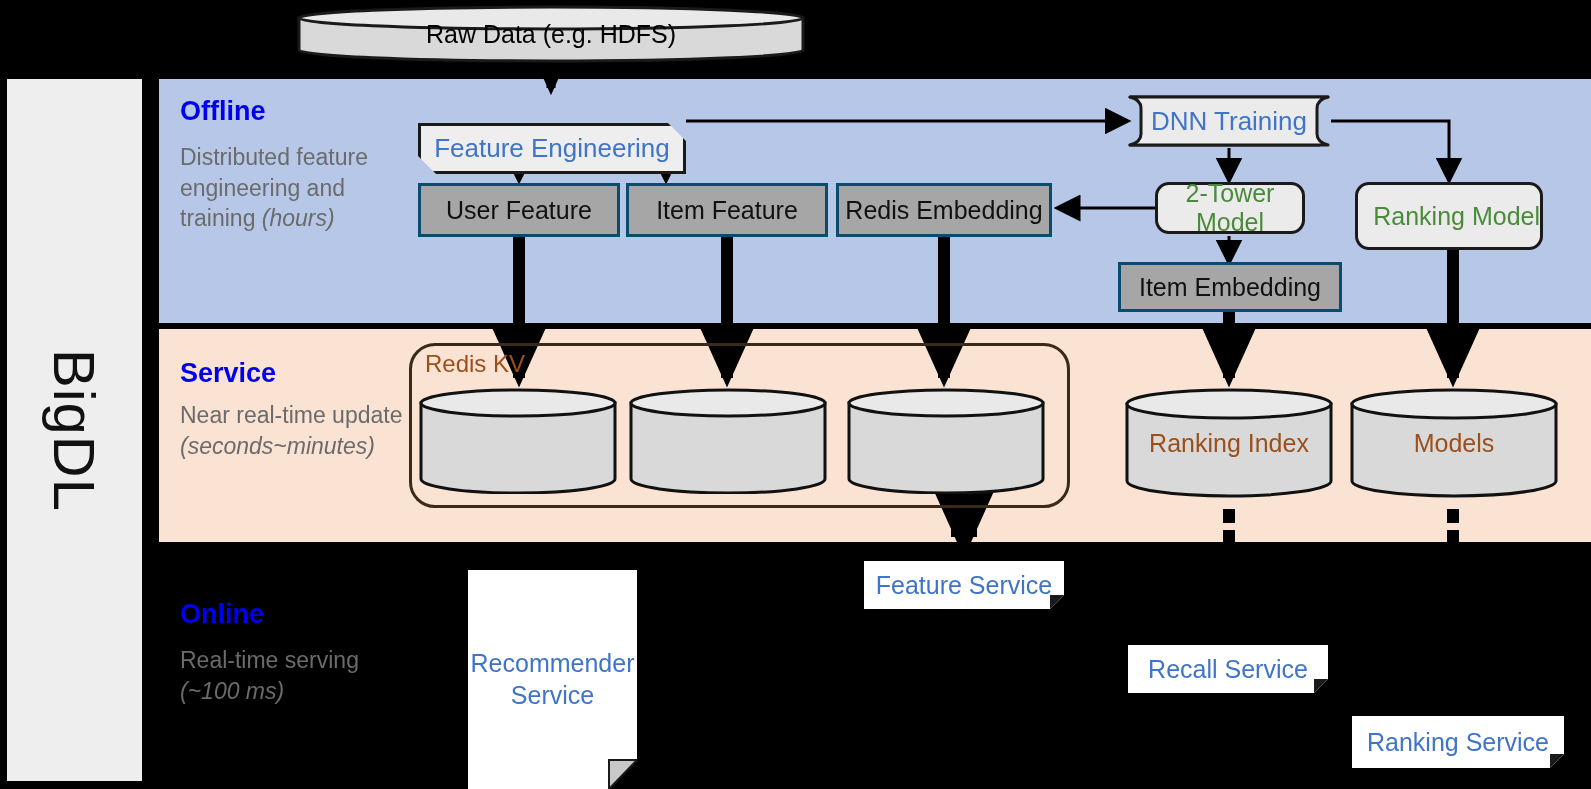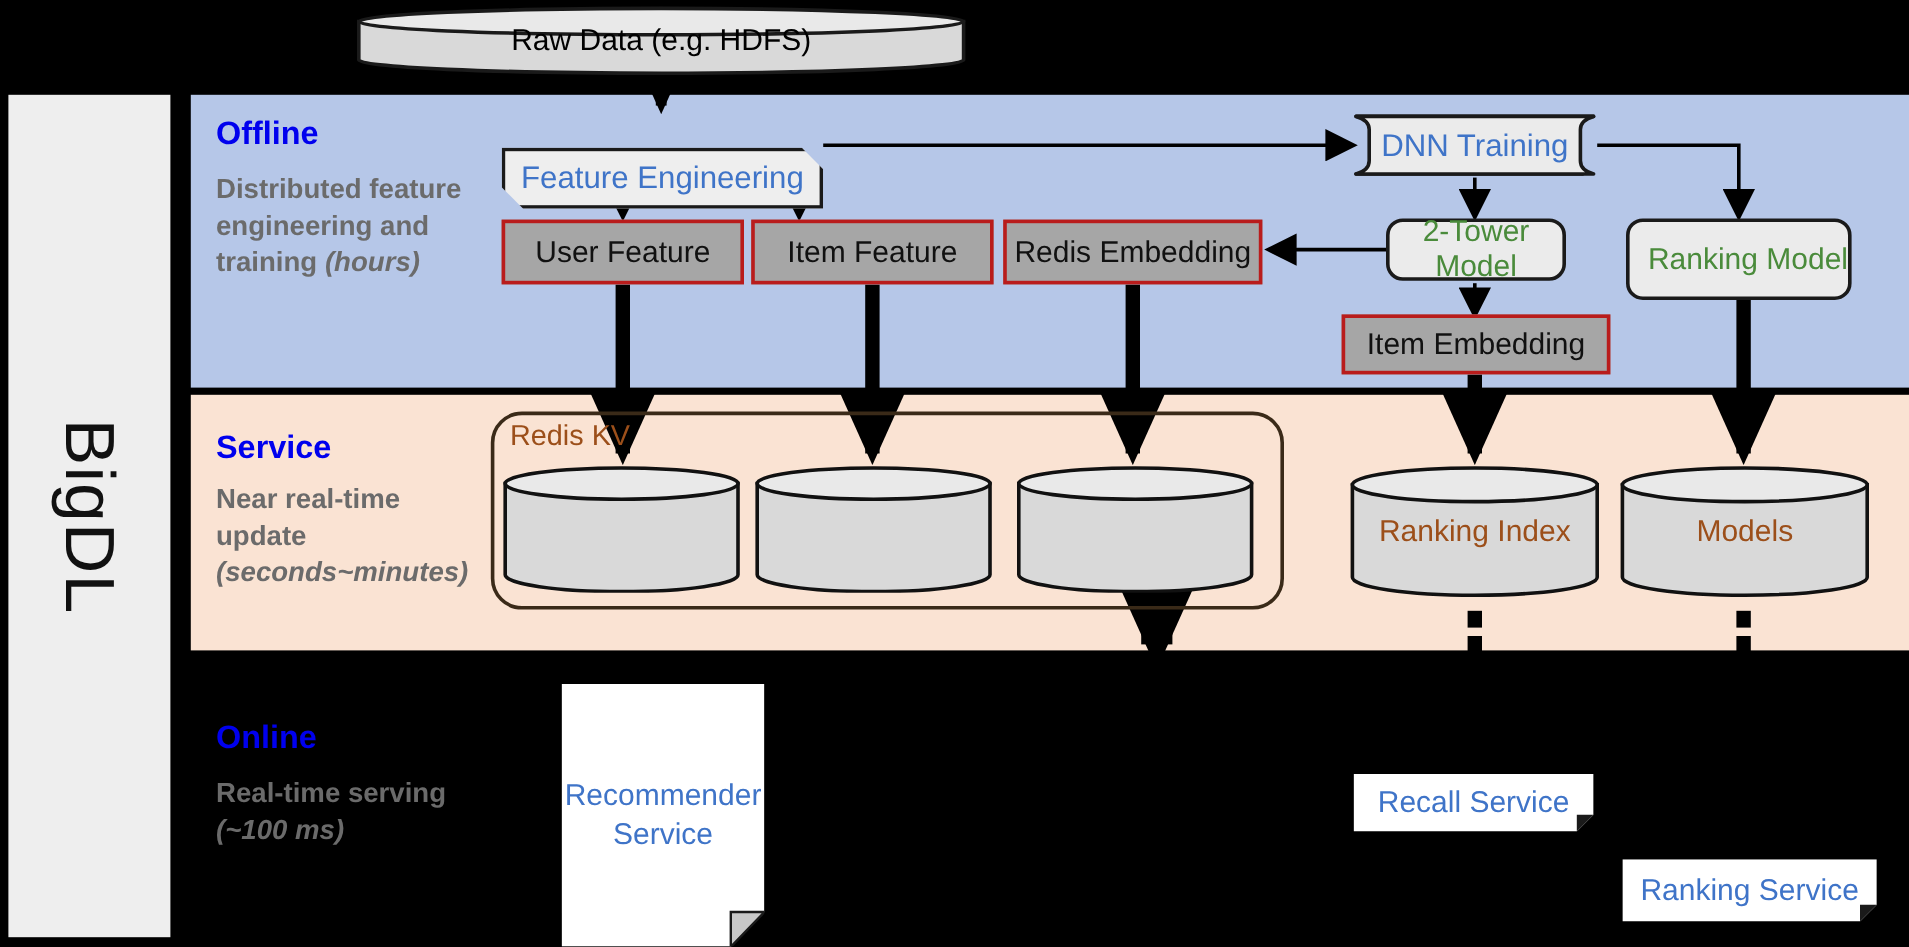--- a/index.html
+++ b/index.html
@@ -14,29 +14,29 @@
 
   
   #bigdl-rail{position:absolute;left:7px;top:79px;width:135px;height:702px;background:#eeeeee;}
   #bigdl-label{position:absolute;left:0;top:0;width:135px;height:702px;
     display:flex;align-items:center;justify-content:center;}
   #bigdl-text{transform:rotate(90deg);white-space:nowrap;font-size:58px;color:#111;
     font-family:"Liberation Sans",sans-serif;letter-spacing:1px;}
 
   
   .band-title{position:absolute;color:#0000ee;font-size:27px;font-weight:600;white-space:nowrap;}
-  .band-sub{position:absolute;color:#6b6b6b;font-size:23px;line-height:1.33;width:225px;font-weight:bold;}
+  .band-sub{position:absolute;color:#6b6b6b;font-size:23px;line-height:1.33;width:225px;}
   .band-sub i{font-style:italic;}
 
   
   .gbox{position:absolute;box-sizing:border-box;display:flex;align-items:center;
         justify-content:center;text-align:center;}
 
   
-  .greybox{background:#a6a6a6;border:3px solid #b91c1c;color:#111;font-size:25px;}
+  .greybox{background:#a6a6a6;border:3px solid #0c4a6e;color:#111;font-size:25px;}
 
   
   .roundbox{background:#ebebeb;border:3px solid #1a1a1a;border-radius:14px;font-size:25px;}
   .greentext{color:#4a8b3b;}
 
   
   .chamfer{background:#eeeeee;border:3px solid #1a1a1a;font-size:26px;color:#3f74c8;
            clip-path:polygon(0 0, calc(100% - 18px) 0, 100% 18px, 100% 100%, 18px 100%, 0 calc(100% - 18px));}
   .chamfer-wrap{position:absolute;}
   .chamfer-wrap .inner{position:absolute;inset:0;display:flex;align-items:center;justify-content:center;}
@@ -208,20 +208,27 @@
   </div>
 
   <div class="cyl" style="left:1349px;top:388px;width:210px;height:110px;">
     <svg width="210" height="110" viewBox="0 0 210 110">
       <path d="M3,16 L3,93 a102,15 0 0 0 204,0 L207,16 z" fill="#d9d9d9" stroke="#111" stroke-width="3"></path>
       <ellipse cx="105" cy="16" rx="102" ry="14" fill="#e9e9e9" stroke="#111" stroke-width="3"></ellipse>
     </svg>
     <div class="lbl" style="color:#9c4f1a;">Models</div>
   </div>
 
+  <div class="docbox" style="left:864px;top:561px;width:200px;height:48px;">
+    <svg width="200" height="48" viewBox="0 0 200 48">
+      <path d="M0,0 L200,0 L200,34 L186,48 L0,48 z" fill="#ffffff"></path>
+      <path d="M200,34 L186,48 L186,34 z" fill="#1a1a1a"></path>
+    </svg>
+    <div class="lbl">Feature Service</div>
+  </div>
 
   <div class="docbox" style="left:468px;top:570px;width:169px;height:219px;">
     <svg width="169" height="219" viewBox="0 0 169 219">
       <path d="M0,0 L169,0 L169,190 L141,219 L0,219 z" fill="#ffffff"></path>
       <path d="M169,190 L141,219 L141,190 z" fill="#c8c8c8" stroke="#1a1a1a" stroke-width="2"></path>
     </svg>
     <div class="lbl" style="line-height:1.25;">Recommender Service</div>
   </div>
 
   <div class="docbox" style="left:1128px;top:645px;width:200px;height:48px;">

